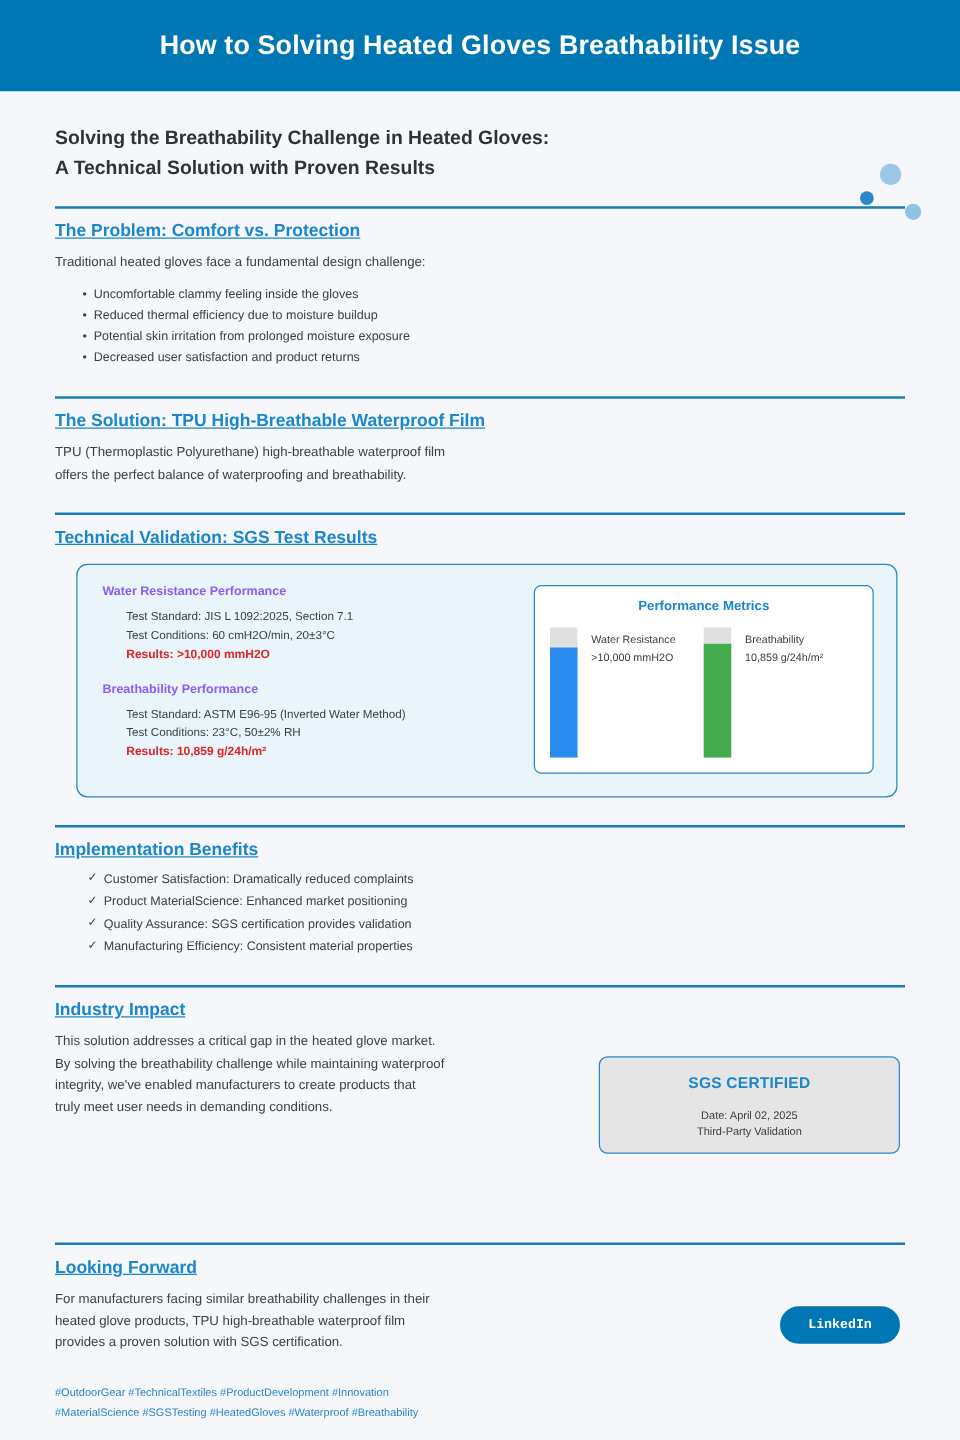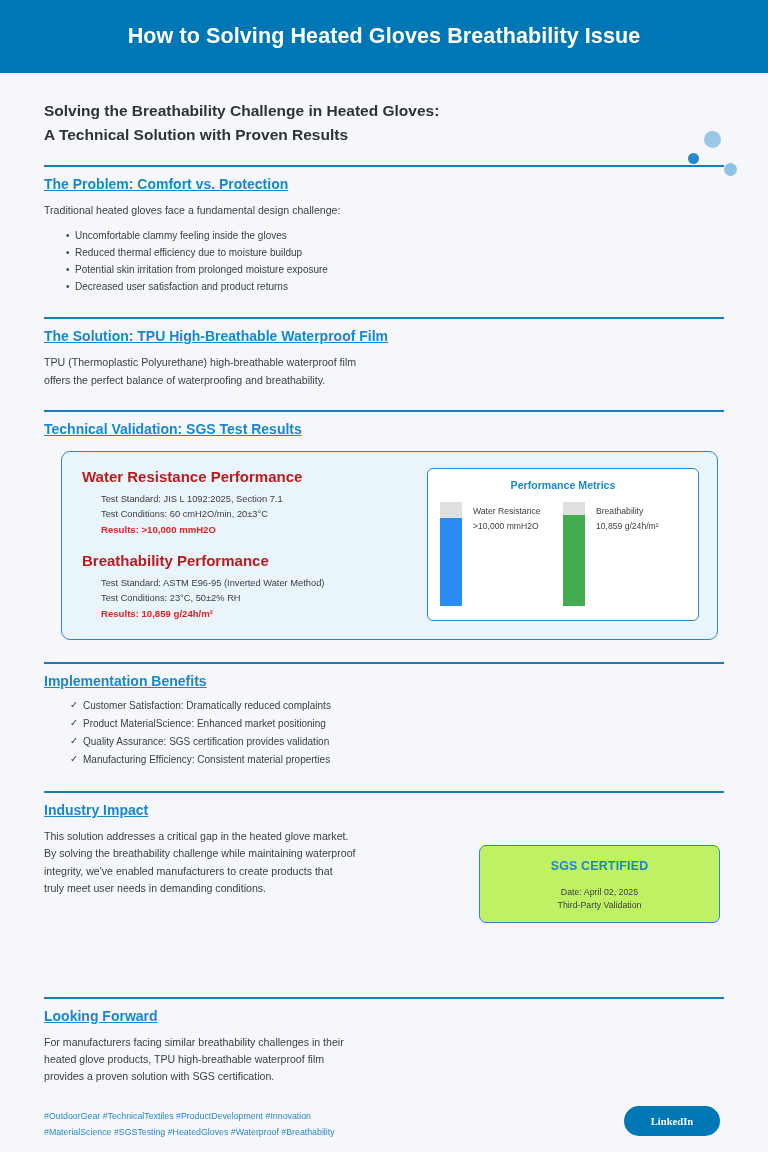--- a/index.html
+++ b/index.html
@@ -56,21 +56,21 @@
   .checks { margin-top: 8px; padding-left: 26px; }
 
   
   .test-card {
     margin-top: 14px; margin-left: 17px; margin-right: 6px;
     background: #e9f4fb; border: 1.4px solid #2b87c9; border-radius: 9px;
     padding: 16px 18px 18px 20px;
     display: flex; gap: 12px;
   }
   .test-left { flex: 1 1 auto; min-width: 0; }
-  .test-title { font-size: 15px; font-weight: bold; color: #b91c1c; }
+  .test-title { font-size: 10px; font-weight: bold; color: #8b5cf6; }
   .test-lines { margin-top: 7px; padding-left: 19px; }
   .test-line { font-size: 9.3px; color: #3b4145; line-height: 1.62; }
   .test-result { font-size: 9.6px; color: #e02323; font-weight: bold; line-height: 1.62; }
   .block-gap { margin-top: 14px; }
 
   
   .metrics {
     flex: 0 0 272px; width: 272px;
     background: #ffffff; border: 1.3px solid #2b87c9; border-radius: 6px;
     padding: 10px 12px 12px 12px;
@@ -83,37 +83,37 @@
     flex: 0 0 22px;
   }
   .bar-fill { position: absolute; left: 0; bottom: 0; width: 100%; }
   .bar-labels { padding-left: 11px; padding-top: 3px; }
   .bar-name { font-size: 8.6px; color: #3b4145; line-height: 1.5; white-space: nowrap; }
   .bar-value { font-size: 8.6px; color: #3b4145; line-height: 1.9; white-space: nowrap; }
 
   
   .sgs-badge {
     position: absolute; left: 479px; top: 845px; width: 241px; height: 78px;
-    background: #bef264; border: 1.6px solid #2b87c9; border-radius: 7px;
+    background: #e5e5e5; border: 1.6px solid #2b87c9; border-radius: 7px;
     display: flex; flex-direction: column; align-items: center; justify-content: center;
   }
   .sgs-title { font-size: 12.4px; font-weight: bold; color: #1a86cc; letter-spacing: .2px; }
   .sgs-date { font-size: 8.8px; color: #3b4145; margin-top: 14px; }
   .sgs-sub  { font-size: 8.8px; color: #3b4145; margin-top: 3px; }
 
   
   .tags { margin-top: 22px; }
   .tag-line { font-size: 8.8px; color: #2b87c9; line-height: 1.85; }
 
   
   .li-btn {
-    position: absolute; left: 624px; top: 1106px; width: 96px; height: 30px;
+    position: absolute; left: 624px; top: 1045px; width: 96px; height: 30px;
     background: #0077b5; border-radius: 15px; border: none;
     color: #fff; font-size: 10.6px; font-weight: bold;
-    font-family: Liberation Serif, serif;
+    font-family: Liberation Mono, monospace;
     cursor: pointer;
   }
 </style>
 </head>
 <body>
 
 <div id="page">
 
   <div class="banner">
     <div class="banner-title">How to Solving Heated Gloves Breathability Issue</div>

